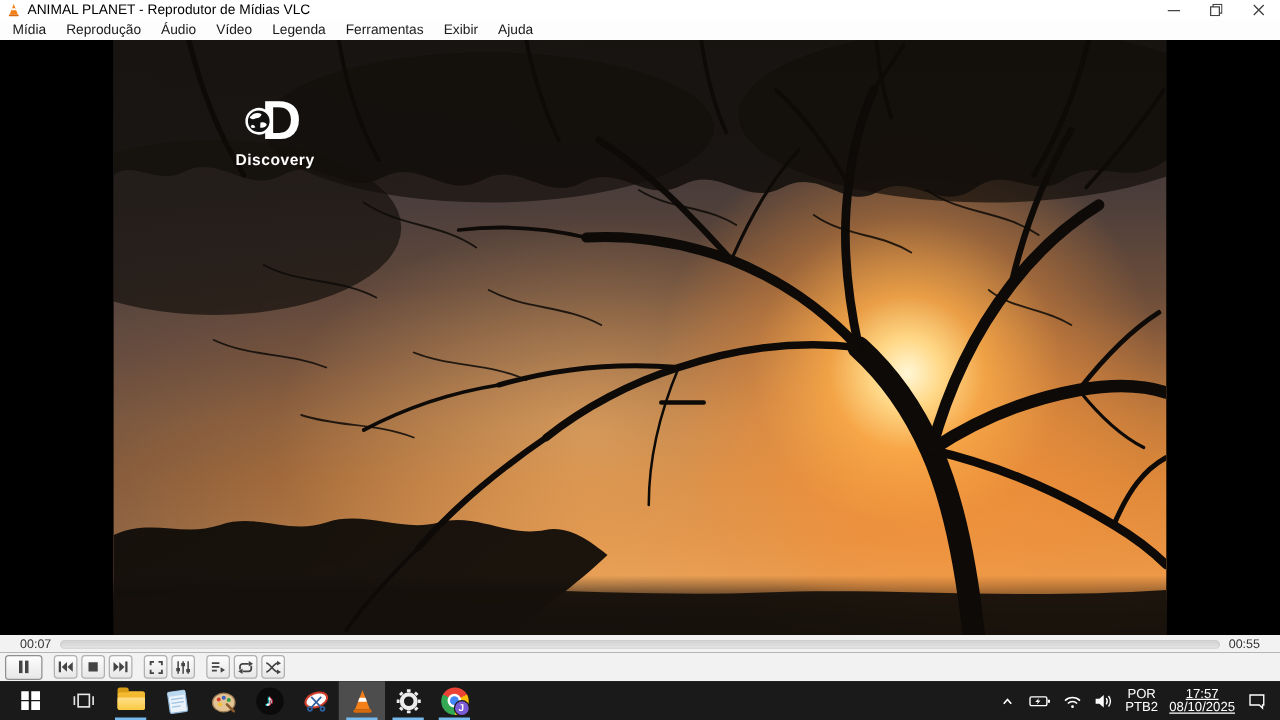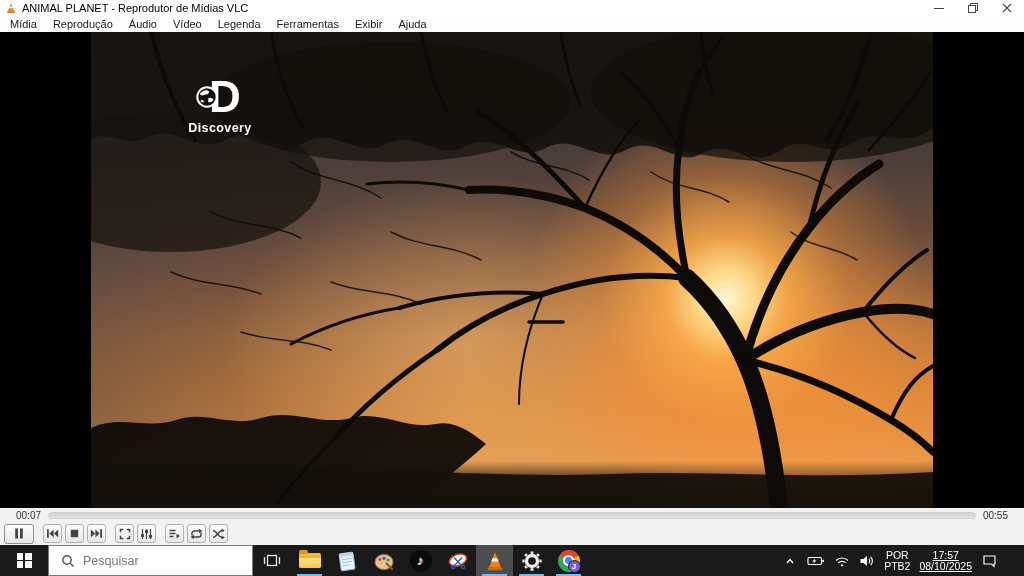--- a/index.html
+++ b/index.html
@@ -70,21 +70,21 @@
   .tb-btn { width:48px; display:flex; align-items:center; justify-content:center; }
   .winlogo { width:15px; height:15px; display:grid; grid-template-columns:1fr 1fr; grid-template-rows:1fr 1fr; gap:1.5px; }
   .winlogo span { background:#fff; }
   .searchbox { width:205px; background:#fff; border:1px solid #7a7a7a; display:flex; align-items:center; padding-left:12px; gap:8px; }
   .searchbox input { border:none; outline:none; background:transparent; font-size:12.5px; color:#444; width:150px;
     font-family:"Liberation Sans", sans-serif; }
   .taskview { width:38px; display:flex; align-items:center; justify-content:center; }
   .appslot { width:37px; position:relative; display:flex; align-items:center; justify-content:center; }
   .appslot.active { background:#4d4d4d; }
   .underline { position:absolute; bottom:0; left:6px; right:6px; height:2px; background:#76b9ed; }
-  .tray { margin-left:auto; display:flex; align-items:center; gap:9px; padding-right:26px; }
+  .tray { margin-left:auto; display:flex; align-items:center; gap:9px; padding-right:10px; }
   .tray-txt { color:#fff; font-size:10.5px; line-height:11px; text-align:center; }
   .tray-txt.right { text-align:center;text-decoration:underline; }
 
   
   .folder { width:22px; height:15px; position:relative; background:linear-gradient(#f6bd34,#e8a81f); border-radius:2px; }
   .folder::before { content:''; position:absolute; top:-3px; left:0; width:9px; height:4px; background:#d99c17; border-radius:2px 2px 0 0; }
   .folder::after { content:''; position:absolute; left:0; right:0; bottom:0; height:10px;
     background:linear-gradient(#ffe08a,#fbc840); border-radius:1px 1px 2px 2px; }
   .tiktok { width:22px; height:22px; border-radius:50%; background:#0b0b0b; display:flex; align-items:center; justify-content:center; }
   .tiktok span { color:#fff; font-size:13px; font-weight:bold; text-shadow:1px 0 0 #fe2c55, -1px 0 0 #25f4ee; }
@@ -305,27 +305,20 @@
 
   <div class="taskbar">
     <div class="tb-btn">
       <div class="winlogo">
           <span></span>
           <span></span>
           <span></span>
           <span></span>
         </div>
     </div>
-    <div class="searchbox">
-      <svg width="14" height="14" viewBox="0 0 14 14">
-        <circle cx="6" cy="6" r="4.2" stroke="#555" stroke-width="1.4" fill="none"></circle>
-        <path d="M9.2,9.2 L12.6,12.6" stroke="#555" stroke-width="1.4"></path>
-      </svg>
-      <input type="text" placeholder="Pesquisar" style="">
-    </div>
     <div class="taskview">
       <svg width="18" height="17" viewBox="0 0 18 17">
         <g stroke="#e8e8e8" fill="none" stroke-width="1.3">
             <rect x="4.5" y="3.5" width="9" height="10"></rect>
             <path d="M1.5,5 V12 M16.5,5 V12"></path>
           </g>
       </svg>
     </div>
 
     <div class="appslot">

